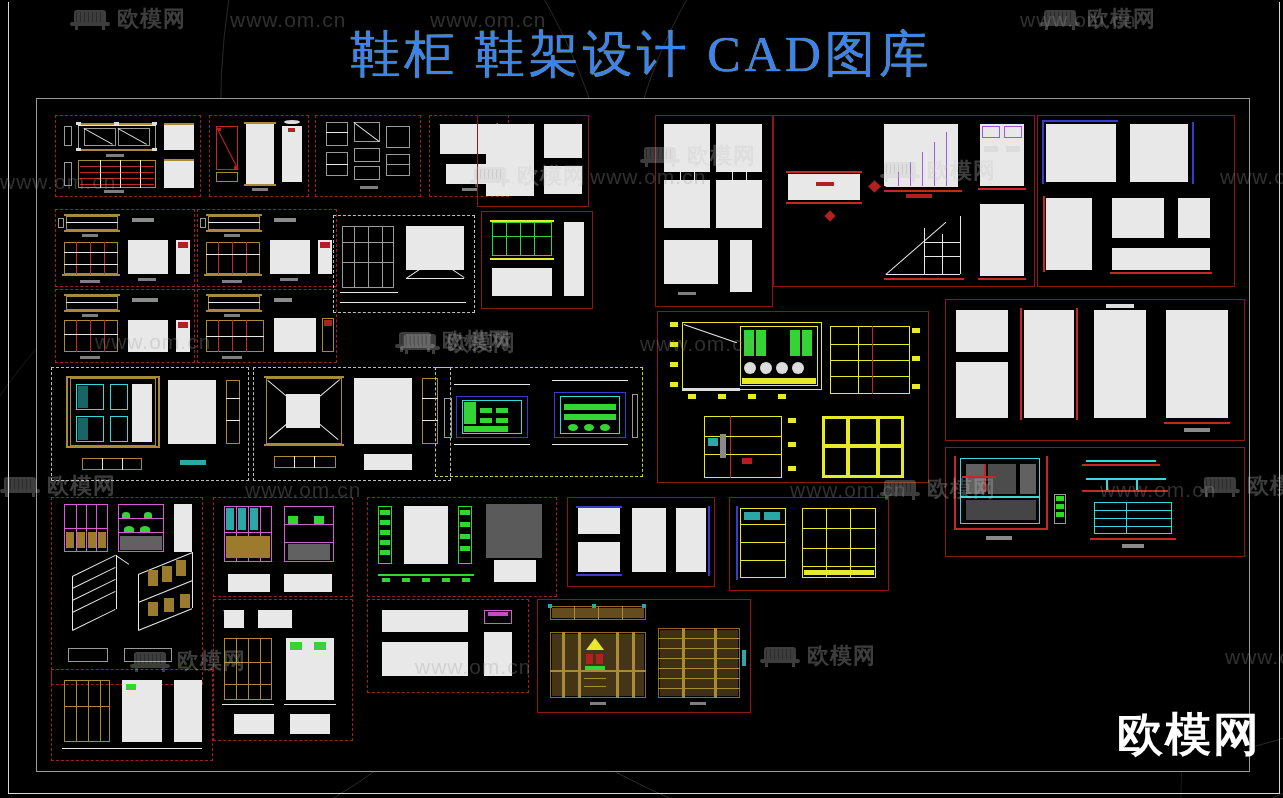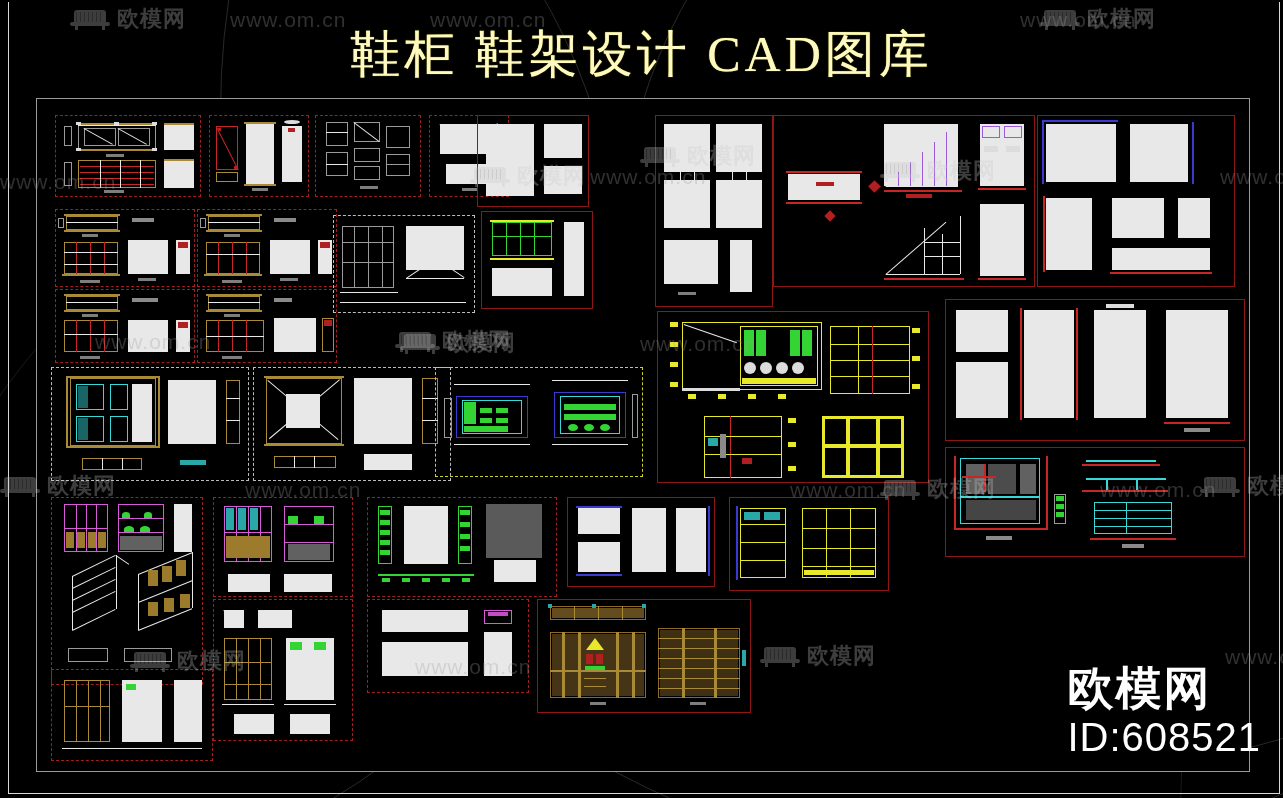--- a/index.html
+++ b/index.html
@@ -10,21 +10,21 @@
   .arc{position:absolute;border:1.2px solid #4a4a4a;border-radius:50%;background:transparent;opacity:.55;}
   .arc.a1{left:-560px;top:-300px;width:1180px;height:1180px;}
   .arc.a2{left:220px;top:-640px;width:1500px;height:1500px;}
   .arc.a3{left:620px;top:-260px;width:1020px;height:1020px;}
   .arc.a4{left:-120px;top:120px;width:1300px;height:1300px;opacity:.35;}
 
   
   #outerframe{position:absolute;left:8px;top:2px;width:1272px;height:792px;border-left:1.5px solid #d8d8d8;border-bottom:1.5px solid #d8d8d8;border-right:1.5px solid #d8d8d8;box-sizing:border-box;}
 
   
-  #title{position:absolute;left:0;top:24px;width:1283px;text-align:center;color:#fef9c3;
+  #title{position:absolute;left:0;top:24px;width:1283px;text-align:center;color:#3b82f6;
     font-family:"Liberation Serif","DejaVu Serif",serif;font-size:50px;letter-spacing:4px;line-height:60px;
     white-space:nowrap;text-shadow:0 0 1px #cfcf20;}
 
   
   #sheet{position:absolute;left:36px;top:98px;width:1212px;height:672px;border:1px solid #9a9a9a;background:#000;overflow:hidden;}
 
   
   .blk{position:absolute;border:1px dashed #a11f1f;box-sizing:border-box;}
   .blk.solidred{border:1px solid #8d1616;}
   .blk.ydash{border:1px dashed #cfcf2a;}
@@ -998,16 +998,15 @@
       <div class="wmurl" style="left: 640px; top: 332px;">www.om.cn</div>
       <div class="wmurl" style="left: 245px; top: 478px;">www.om.cn</div>
       <div class="wmurl" style="left: 1100px; top: 478px;">www.om.cn</div>
       <div class="wmurl" style="left: 415px; top: 655px;">www.om.cn</div>
       <div class="wmurl" style="left: 1225px; top: 645px;">www.om.cn</div>
       <div class="wmurl" style="left: 790px; top: 478px;">www.om.cn</div>
     </div>
 
   <div id="brand">
     <div class="bw">欧模网</div>
-    <div class="bid">ID:608521</div>
   </div>
 
 </div>
 
 </body></html>

